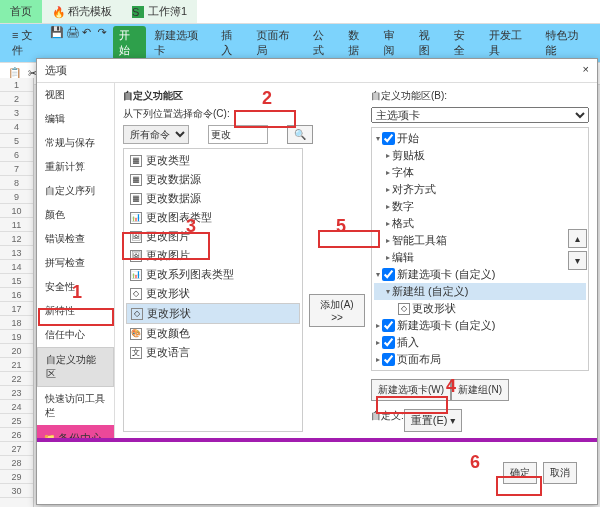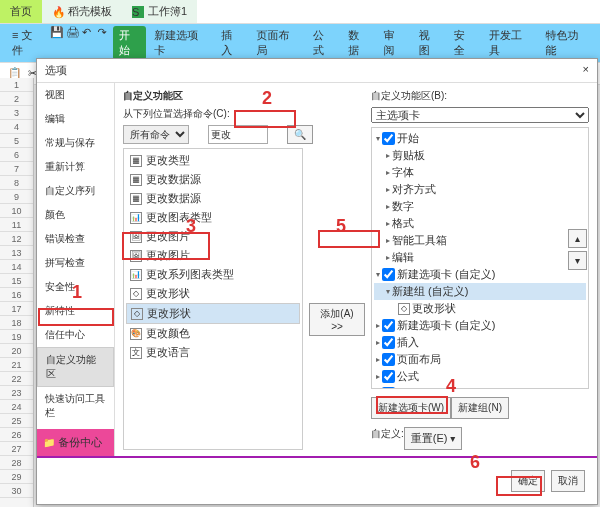--- a/index.html
+++ b/index.html
@@ -1,19 +1,19 @@
 <!DOCTYPE html>
 <html><head>
 <meta charset="utf-8">
 <style>
 *{box-sizing:border-box;margin:0;padding:0;font-family:"Microsoft YaHei",sans-serif;font-size:11px;color:#333}
 body{background:#f0f0f0;width:600px;height:507px;overflow:hidden;position:relative}
 .tabs{display:flex;background:#fff;height:24px;border-bottom:1px solid #ddd}
 .tab{padding:4px 10px;display:flex;align-items:center;gap:4px}
-.tab.active{background:#bef264;color:#fff}
+.tab.active{background:#86efac;color:#fff}
 .tab.secondary{background:#e8f5ec}
 .tab-icon{width:12px;height:12px;display:inline-block}
 .menubar{display:flex;gap:2px;padding:2px 6px;background:#7dd3fc;border-bottom:1px solid #ddd;font-size:10px}
 .menuitem{padding:2px 6px;cursor:pointer}
 .menuitem.green{background:#2ea04b;color:#fff;border-radius:3px}
 .toolbar{display:flex;gap:6px;padding:2px 8px;background:#fff;border-bottom:1px solid #ddd;align-items:center}
 .tbicon{width:14px;height:14px;display:inline-block}
 .sel{border:1px solid #ccc;padding:1px 4px;font-size:10px}
 .dialog{position:absolute;left:36px;top:58px;right:2px;bottom:2px;background:#fff;border:1px solid #999;box-shadow:0 2px 8px rgba(0,0,0,.3);display:flex;flex-direction:column}
 .dlg-title{display:flex;justify-content:space-between;padding:4px 8px;border-bottom:1px solid #ddd}
@@ -34,21 +34,21 @@
 .list{border:1px solid #ccc;flex:1;overflow-y:auto;padding:2px;background:#fff}
 .li{display:flex;align-items:center;gap:4px;padding:2px 4px;font-size:10px;cursor:pointer}
 .li.sel{background:#d0e4f5}
 .li-icon{width:12px;height:12px;display:inline-block;border:1px solid #888;font-size:8px;text-align:center;line-height:10px}
 .tree{border:1px solid #ccc;flex:1;overflow-y:auto;padding:2px;font-size:10px;background:#fff}
 .tn{padding:1px 2px;display:flex;align-items:center;gap:2px}
 .tn input{margin:0}
 .ind1{padding-left:12px}.ind2{padding-left:24px}
 .btn{border:1px solid #999;background:#f5f5f5;padding:3px 6px;font-size:10px;cursor:pointer}
 .btnrow{display:flex;gap:0;margin-top:4px}
-.footer{display:flex;justify-content:flex-end;gap:6px;padding:12px;border-top:2px solid #a21caf}
+.footer{display:flex;justify-content:flex-end;gap:6px;padding:20px;border-top:4px solid #a21caf}
 .redbox{border:2px solid #d33;position:absolute;pointer-events:none}
 .rednum{position:absolute;color:#d33;font-size:18px;font-weight:bold;pointer-events:none}
 .rowgrid{position:absolute;left:0;top:78px;width:34px;bottom:0;background:#f5f5f5;border-right:1px solid #ccc}
 .rh{height:14px;border-bottom:1px solid #ddd;text-align:center;font-size:9px;line-height:14px;color:#666}
 .caret{font-size:8px;color:#666}
 .tn.hl{background:#d0e4f5}
 </style>
 </head>
 <body>
 

